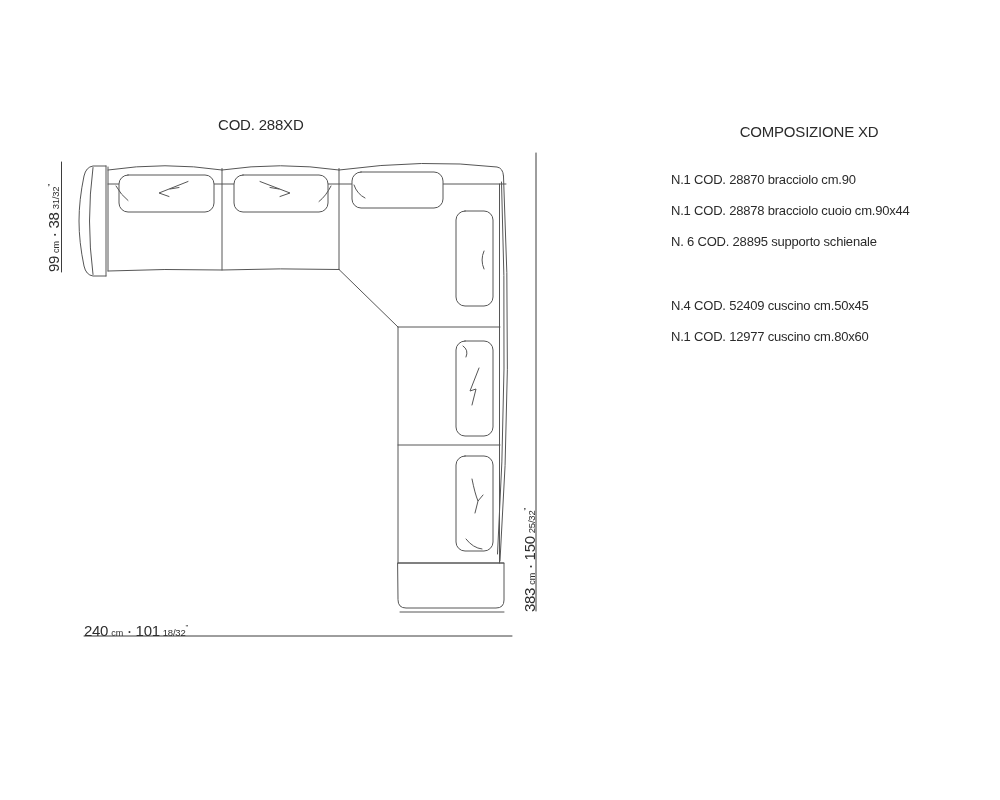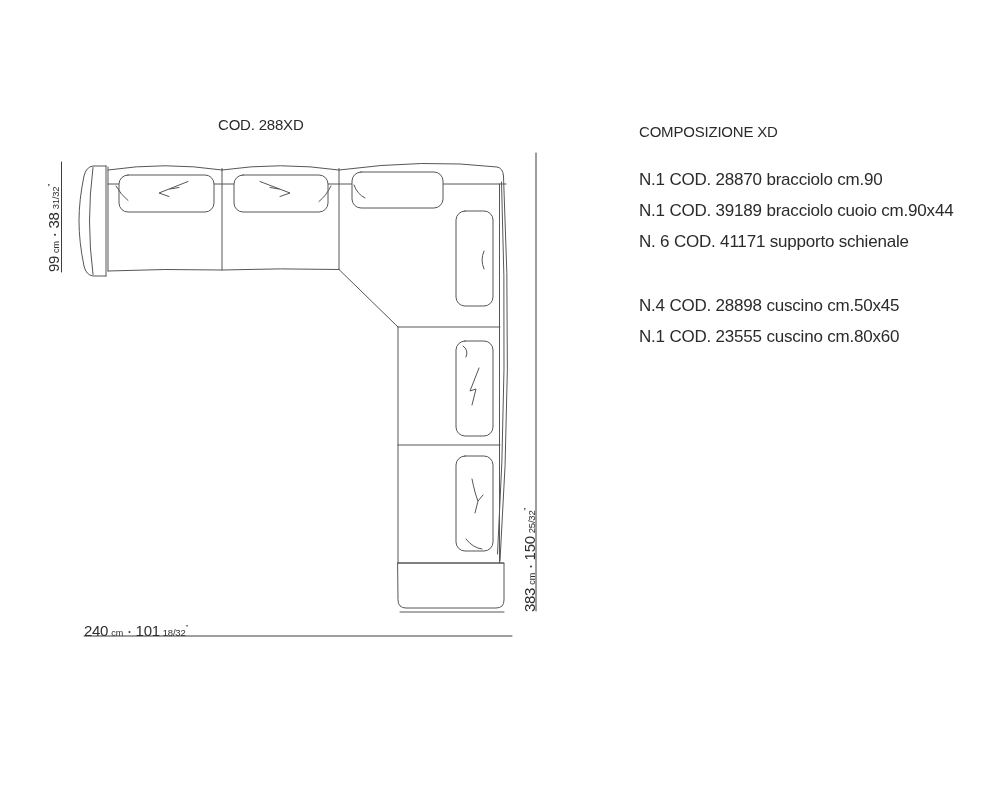--- a/index.html
+++ b/index.html
@@ -6,23 +6,23 @@
   #page {
     position:relative; width:1000px; height:800px; background:#ffffff;
     font-family:Liberation Sans, sans-serif; color:#2b2b2b; overflow:hidden;
   }
   .title {
     position:absolute; font-size:15px; font-weight:400; letter-spacing:-0.2px; color:#2b2b2b;
     white-space:nowrap;
   }
   #drawing-title { left:218px; top:116px; }
   #composition-panel { position:absolute; left:639px; top:123px; width:340px; }
-  #composition-title { position:static; }
+  #composition-title { position:static;text-align:center; }
   .comp-items { margin-top:24px; }
-  .comp-item { font-size:17px; letter-spacing:-0.2px; line-height:31px; white-space:nowrap; color:#2b2b2b; }
+  .comp-item { font-size:13px; letter-spacing:-0.2px; line-height:31px; white-space:nowrap; color:#2b2b2b;margin-left:32px; }
   .comp-spacer { height:33px; }
   svg { position:absolute; left:0; top:0; }
   .dim-label { position:absolute; white-space:nowrap; color:#2e2e2e; line-height:18px; }
   .dim-v { transform:rotate(-90deg); transform-origin:0 0; }
   .dim-num  { font-size:15px; letter-spacing:-0.3px; }
   .dim-unit { font-size:9px; margin-left:3px; }
   .dim-sep  { font-size:7px; margin:0 5px; vertical-align:2.5px; color:#3a3a3a; }
   .dim-frac { font-size:9.5px; margin-left:3px; letter-spacing:-0.2px; }
   .dim-quote{ font-size:8px; vertical-align:6px; }
   #dim-depth  { left:42px;  top:272px; }
@@ -106,21 +106,21 @@
   </div>
 
   <div id="dim-height" class="dim-label dim-v">
     <span class="dim-num">383</span><span class="dim-unit">cm</span><span class="dim-sep">•</span><span class="dim-num">150</span><span class="dim-frac">25/32</span><span class="dim-quote">"</span>
   </div>
 
   <div id="composition-panel">
     <div id="composition-title" class="title">COMPOSIZIONE XD</div>
     <div class="comp-items">
       <div class="comp-item">N.1 COD. 28870 bracciolo cm.90</div>
-      <div class="comp-item">N.1 COD. 39189 bracciolo cuoio cm.90x44</div>
-      <div class="comp-item">N. 6 COD. 41171 supporto schienale</div>
+      <div class="comp-item">N.1 COD. 28878 bracciolo cuoio cm.90x44</div>
+      <div class="comp-item">N. 6 COD. 28895 supporto schienale</div>
       <div class="comp-spacer"></div>
-      <div class="comp-item">N.4 COD. 28898 cuscino cm.50x45</div>
-      <div class="comp-item">N.1 COD. 23555 cuscino cm.80x60</div>
+      <div class="comp-item">N.4 COD. 52409 cuscino cm.50x45</div>
+      <div class="comp-item">N.1 COD. 12977 cuscino cm.80x60</div>
     </div>
   </div>
 
 </div>
 
 </body></html>

